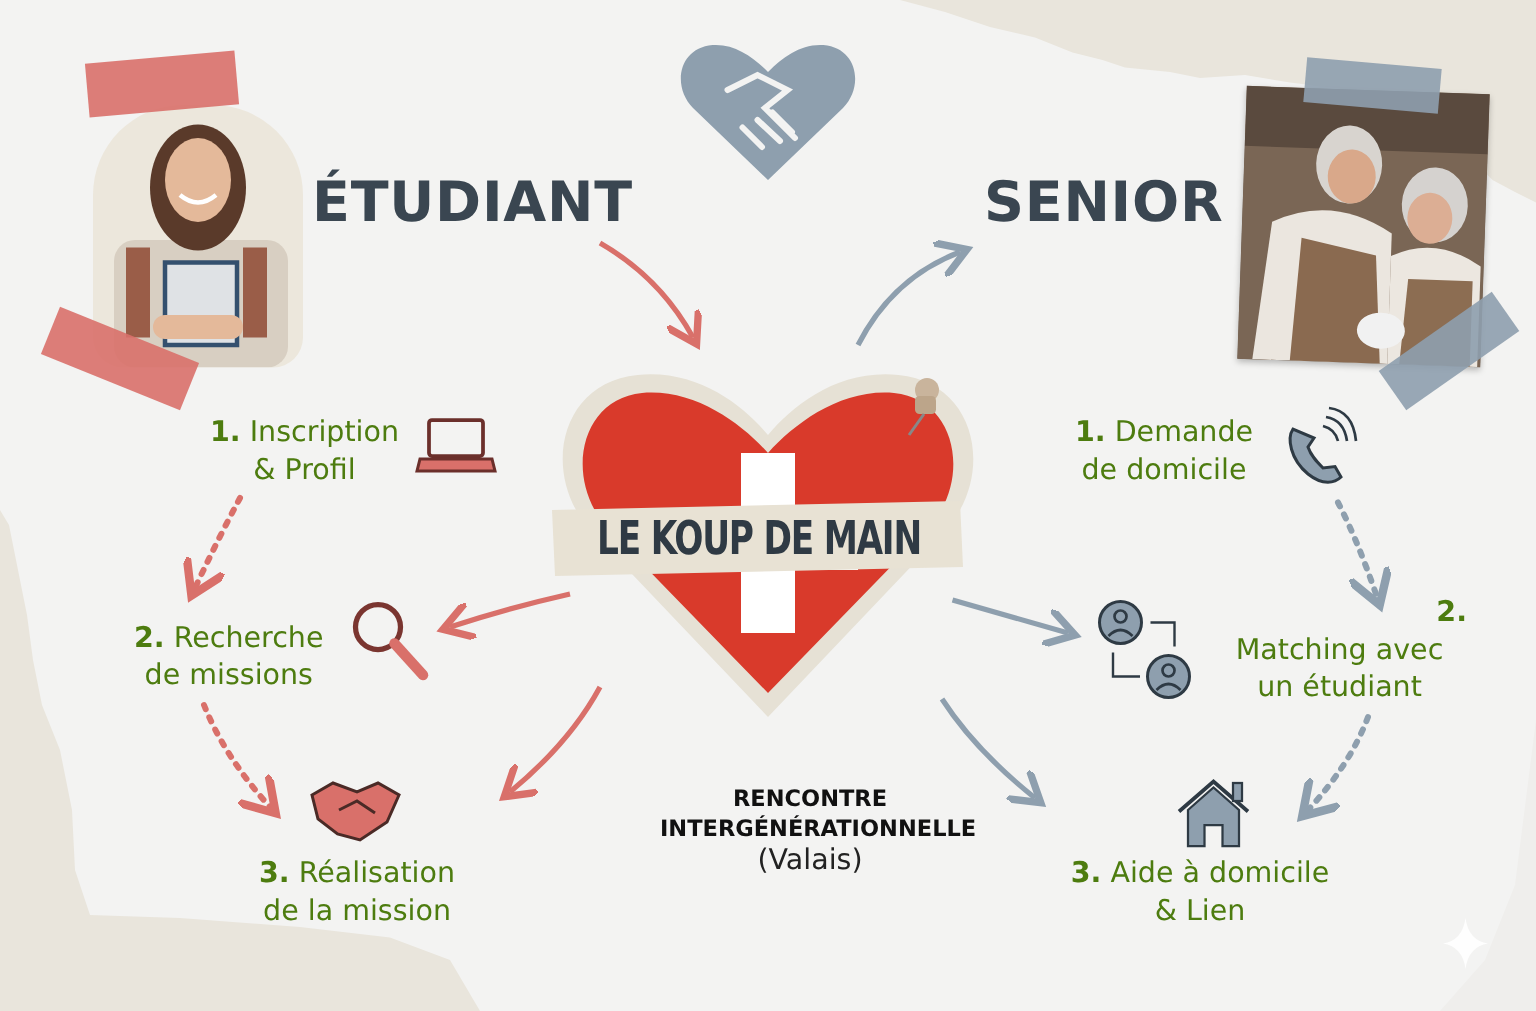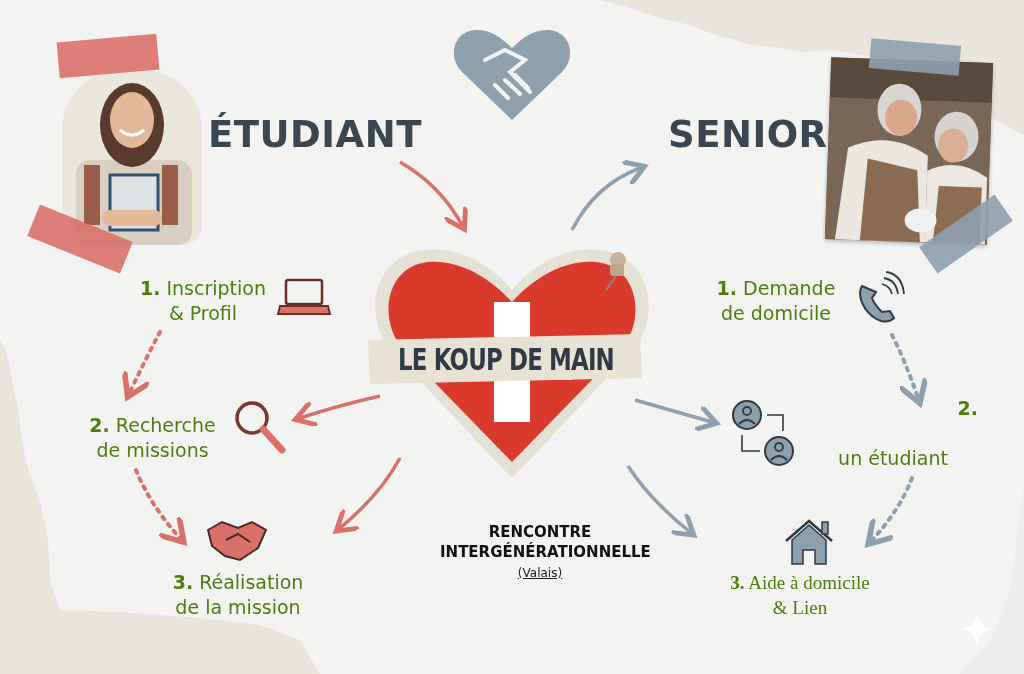--- a/index.html
+++ b/index.html
@@ -5,21 +5,21 @@
   html,body{margin:0;padding:0;}
   body{width:1024px;height:674px;overflow:hidden;background:#f3f3f2;position:relative;font-family:"DejaVu Sans","Liberation Sans",sans-serif;color:#1a1a1a;}
   .abs{position:absolute;}
   .title{position:absolute;font-family:"DejaVu Sans",sans-serif;font-weight:bold;color:#3a4651;font-size:37px;letter-spacing:0.5px;}
   .step{position:absolute;font-family:"DejaVu Sans",sans-serif;font-size:19px;line-height:25px;text-align:center;color:#4d7c0f;}
   .step b{font-weight:bold;}
   .tape{position:absolute;opacity:0.9;}
   .photo{position:absolute;overflow:hidden;}
   .center-label{position:absolute;left:440px;top:522px;width:200px;text-align:center;font-family:"DejaVu Sans",sans-serif;}
   .center-label .l1{font-weight:bold;font-size:15px;line-height:20px;color:#111;}
-  .center-label .l2{font-size:12px;line-height:22px;color:#222;text-decoration:underline;}
+  .center-label .l2{font-size:19px;line-height:22px;color:#222;}
   svg{position:absolute;left:0;top:0;}
 </style>
 </head>
 <body>
 
 <svg width="1024" height="674">
   <path d="M600 0 L1024 0 L1024 135 L1010 128 L995 120 L980 105 L960 92 L940 80 L900 60 L860 55 L830 50 L800 52 L780 48 L750 45 L735 40 L715 35 L690 25 L660 18 L630 8 Z" fill="#e9e5dc"></path>
   <path d="M0 340 L6 350 L12 380 L18 410 L22 440 L28 470 L40 500 L48 540 L50 580 L60 610 L120 612 L200 618 L260 625 L300 640 L320 674 L0 674 Z" fill="#e9e5dc"></path>
   <path d="M1024 480 L1024 674 L960 674 L990 640 L1010 590 Z" fill="#efeeec"></path>
 </svg>
@@ -51,21 +51,21 @@
     <path d="M40 100 L90 110 L95 182 L35 182 Z" fill="#8a6a50"></path>
     <path d="M100 110 Q130 95 160 115 L160 182 L100 182 Z" fill="#ece7e0"></path>
     <path d="M112 125 L155 125 L155 182 L108 182 Z" fill="#8c6d52"></path>
     <ellipse cx="95" cy="160" rx="16" ry="12" fill="#f1f1f1"></ellipse>
   </svg>
 </div>
 <div class="tape" style="left:870px;top:42px;width:90px;height:30px;background:#8e9fae;transform:rotate(5deg);"></div>
 <div class="tape" style="left:920px;top:218px;width:92px;height:32px;background:#8e9fae;transform:rotate(-35deg);"></div>
 
 <div class="title" style="left:208px;top:113px;">ÉTUDIANT</div>
-<div class="title" style="left:656px;top:113px;margin-left:12px;">SENIOR</div>
+<div class="title" style="left:656px;top:113px;">SENIOR</div>
 
 <svg width="1024" height="674" style="pointer-events:none;">
   <path d="M512 120 L462 72 C448 58 452 32 475 30 C490 29 502 38 512 48 C522 38 534 29 549 30 C572 32 576 58 562 72 Z" fill="#8e9fae"></path>
   <path d="M485 60 L505 50 L525 60 L510 72 L530 92" stroke="#f3f3f2" stroke-width="4" fill="none" stroke-linecap="round"></path>
   <path d="M495 85 L508 98 M505 80 L520 94 M515 75 L528 88" stroke="#f3f3f2" stroke-width="4" stroke-linecap="round"></path>
 </svg>
 
 <svg width="1024" height="674" style="pointer-events:none;">
   <defs>
     <marker id="ar" viewBox="0 0 10 10" refX="6" refY="5" markerWidth="7" markerHeight="7" orient="auto">
@@ -152,29 +152,29 @@
   <circle cx="747" cy="415" r="14" fill="#8e9fae" stroke="#2e3a44" stroke-width="2"></circle>
   <circle cx="747" cy="411" r="4" fill="none" stroke="#2e3a44" stroke-width="1.8"></circle>
   <path d="M739 424 Q747 416 755 424" stroke="#2e3a44" stroke-width="1.8" fill="none"></path>
   <circle cx="779" cy="451" r="14" fill="#8e9fae" stroke="#2e3a44" stroke-width="2"></circle>
   <circle cx="779" cy="447" r="4" fill="none" stroke="#2e3a44" stroke-width="1.8"></circle>
   <path d="M771 460 Q779 452 787 460" stroke="#2e3a44" stroke-width="1.8" fill="none"></path>
   <path d="M767 415 L783 415 L783 431 M742 435 L742 451 L760 451" stroke="#2e3a44" stroke-width="1.6" fill="none"></path>
 </svg>
 <div class="step" style="left:798px;top:396px;width:190px;">
   <div style="text-align:right;padding-right:10px;"><b>2.</b></div>
-  <br>
+  <span>Matching avec</span><br>
   <span>un étudiant</span>
 </div>
 
 <svg width="1024" height="674" style="pointer-events:none;">
   <path d="M786 541 L809 521 L832 541" stroke="#2e3a44" stroke-width="2.5" fill="none"></path>
   <rect x="822" y="522" width="6" height="12" fill="#8e9fae" stroke="#2e3a44" stroke-width="1.5"></rect>
   <path d="M792 540 L809 525 L826 540 L826 564 L815 564 L815 550 L803 550 L803 564 L792 564 Z" fill="#8e9fae" stroke="#2e3a44" stroke-width="1.5"></path>
 </svg>
-<div class="step" style="left:700px;top:570px;width:200px;font-family:Liberation Serif, serif;">
+<div class="step" style="left:700px;top:570px;width:200px;">
   <b>3.</b> <span>Aide à domicile</span><br>
   <span>&amp; Lien</span>
 </div>
 
 <svg width="1024" height="674" style="pointer-events:none;">
   <path d="M977 612 Q979 627 992 629 Q979 631 977 646 Q975 631 962 629 Q975 627 977 612 Z" fill="#ffffff" opacity="0.9"></path>
 </svg>
 
 </body></html>

